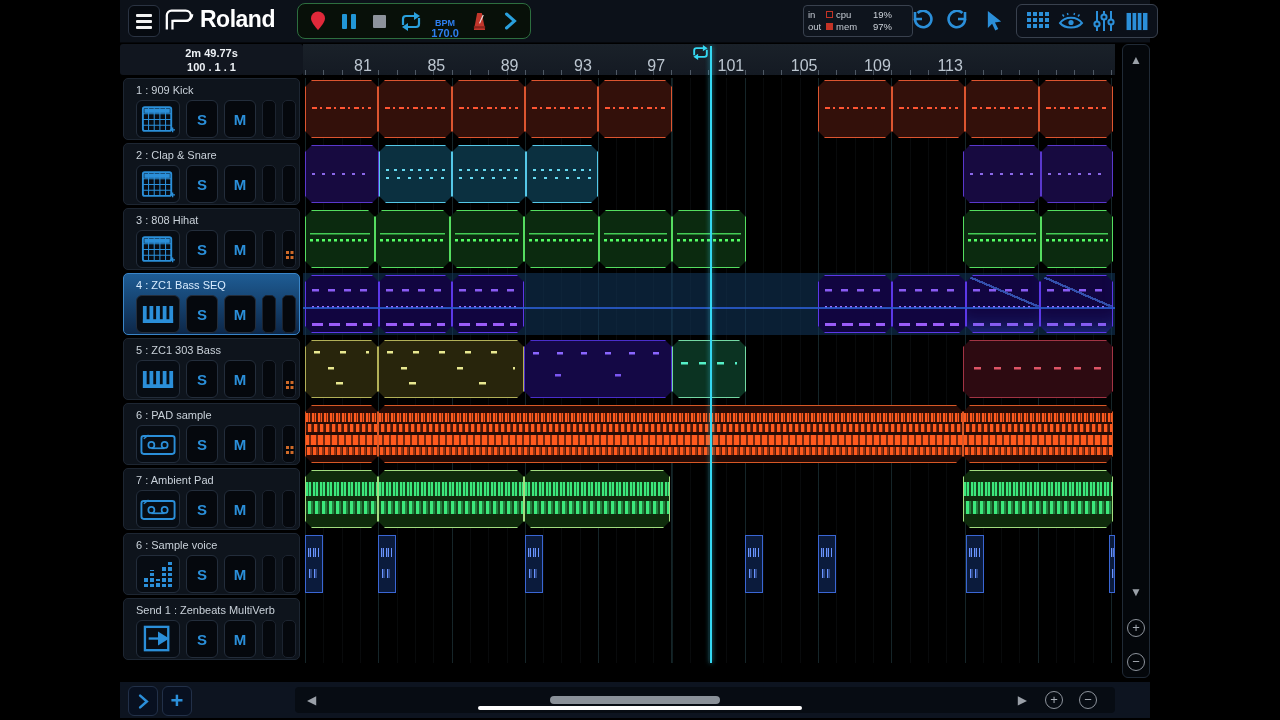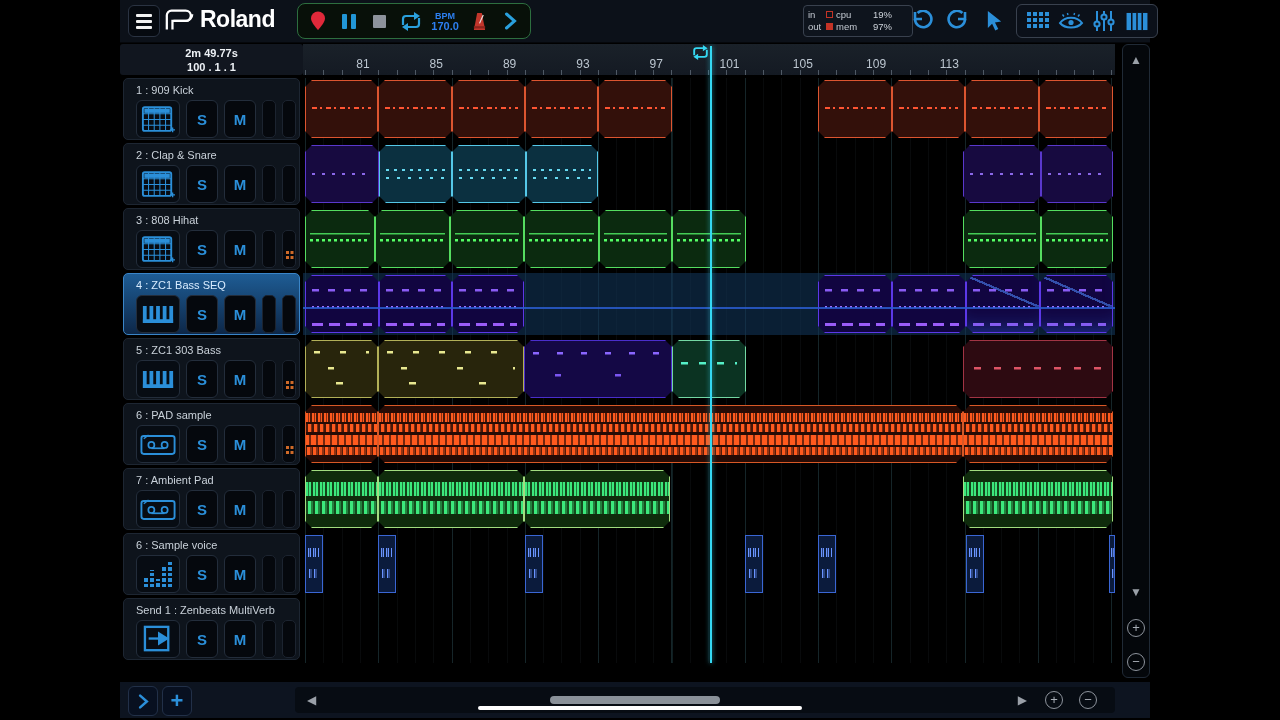--- a/index.html
+++ b/index.html
@@ -5,21 +5,21 @@
   html,body{margin:0;padding:0;background:#000;width:1280px;height:720px;overflow:hidden;
     font-family:"Liberation Sans",sans-serif;-webkit-font-smoothing:antialiased;}
   #app{position:absolute;left:120px;top:0;width:1030px;height:720px;background:#000;}
 
   
   .topbar{position:absolute;left:0;top:0;width:1030px;height:42px;background:#0c1119;border-bottom:1px solid #05070b;}
   .hamb{position:absolute;left:8px;top:5px;width:30px;height:30px;background:#060a10;border:1px solid #2a3342;border-radius:6px;display:flex;flex-direction:column;justify-content:center;gap:3px;align-items:center;cursor:pointer;}
   .hamb i{width:16px;height:3px;background:#f2f2f2;border-radius:1px;}
   .brand{position:absolute;left:44px;top:6px;display:flex;align-items:center;gap:4px;color:#fff;}
   .brand span{font-size:23px;font-weight:bold;letter-spacing:-.5px;}
-  .transport{position:absolute;left:177px;top:3px;width:224px;height:34px;border:1.5px solid #2d6e3f;border-radius:8px;background:#081009;display:flex;align-items:center;gap:0;padding:0 4px;}
+  .transport{position:absolute;left:177px;top:3px;width:224px;height:34px;border:1.5px solid #2d6e3f;border-radius:8px;background:#081009;display:flex;align-items:flex-end;gap:0;padding:0 4px;}
   .tbtn{flex:1;display:flex;align-items:center;justify-content:center;height:100%;cursor:pointer;}
   .pause i{display:inline-block;width:5px;height:15px;background:#2196d6;margin:0 2px;border-radius:1px;}
   .stop i{display:inline-block;width:13px;height:13px;background:#8d939c;border-radius:1px;}
   .bpm{flex:1.2;display:flex;flex-direction:column;align-items:center;justify-content:center;line-height:10px;cursor:pointer;}
   .bpm b{font-size:9px;color:#2d7ff0;}
   .bpm em{font-style:normal;font-size:11px;font-weight:bold;color:#2d7ff0;}
   .songbox{position:absolute;left:408px;top:4px;width:160px;height:32px;background:#05080d;border:1px solid #1c2430;border-radius:8px;display:flex;align-items:center;gap:8px;padding:0 10px;}
   .stitle{color:#e8ecf0;font-size:14px;flex:1;text-align:center;cursor:pointer;}
   .status{position:absolute;left:683px;top:5px;width:100px;height:30px;background:#0e141d;border:1px solid #39414e;border-radius:4px;display:grid;grid-template-columns:18px 10px 26px 30px;align-content:center;row-gap:2px;padding:0 4px;font-size:9.5px;color:#c4cad2;line-height:10px;}
   .status .sq{width:7px;height:7px;margin-top:1px;}
@@ -28,21 +28,21 @@
   .pct{text-align:right;color:#cdd3da;}
   .tbtn2{position:absolute;top:8px;width:28px;height:24px;display:flex;align-items:center;justify-content:center;cursor:pointer;}
   .viewgroup{position:absolute;left:896px;top:4px;width:132px;height:32px;background:#0b1019;border:1px solid #39414e;border-radius:6px;display:flex;align-items:center;justify-content:space-around;padding:0 4px;}
   .vg{display:flex;align-items:center;justify-content:center;width:28px;height:28px;cursor:pointer;}
 
   
   .posbox{position:absolute;left:0;top:44px;width:183px;height:31px;background:#11161f;border-radius:3px;color:#eef2f6;font-size:11px;font-weight:bold;text-align:center;line-height:14px;padding-top:2px;box-sizing:border-box;}
   .ruler{position:absolute;left:183px;top:44px;width:812px;height:31px;background:linear-gradient(#1a2129,#141a23);overflow:hidden;cursor:pointer;}
   .ruler::after{content:'';position:absolute;left:2px;right:0;bottom:0;height:5px;
     background:repeating-linear-gradient(90deg,rgba(150,165,180,.45) 0 1px,transparent 1px 18.32px);}
-  .barnum{position:absolute;top:13px;width:24px;text-align:center;font-size:12px;color:#bcc6d0;}
+  .barnum{position:absolute;top:13px;width:24px;text-align:center;font-size:16px;color:#bcc6d0;}
 
   
   .lanes{position:absolute;left:183px;top:78px;width:812px;height:585px;
     background-image:repeating-linear-gradient(90deg,rgba(60,120,130,.25) 0 1px,transparent 1px 73.3px),
                      repeating-linear-gradient(90deg,rgba(140,170,190,.06) 0 1px,transparent 1px 18.32px);
     background-position:2px 0,2px 0;}
   .lane{position:relative;height:62px;margin-bottom:3px;}
   .lane.sel{background:rgba(18,56,94,.55);}
   .lane.sel::after{content:'';position:absolute;left:0;right:0;top:55%;height:1.5px;background:#2a5dd0;opacity:.85;}
   .clip{position:absolute;top:2px;height:58px;box-sizing:border-box;cursor:pointer;background-repeat:no-repeat;

